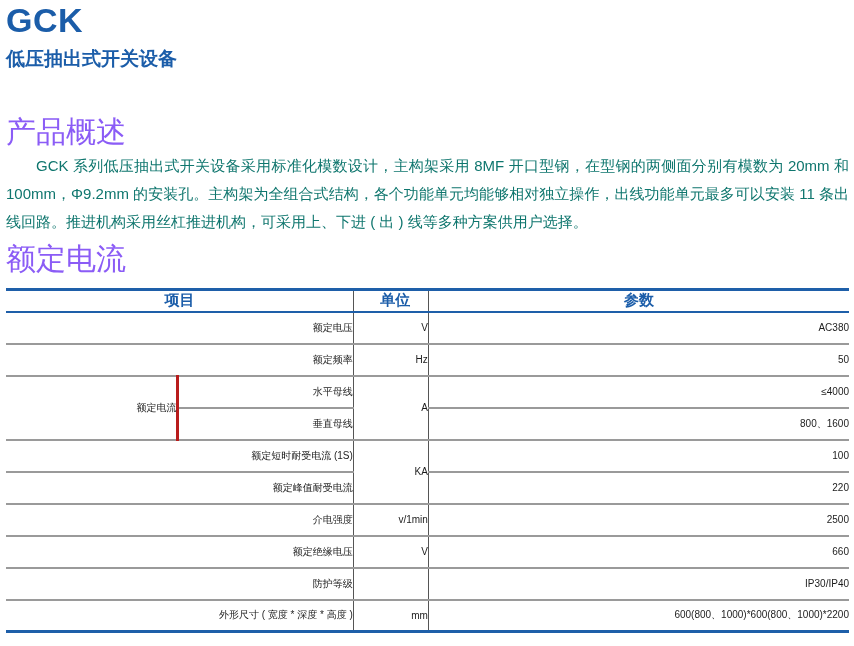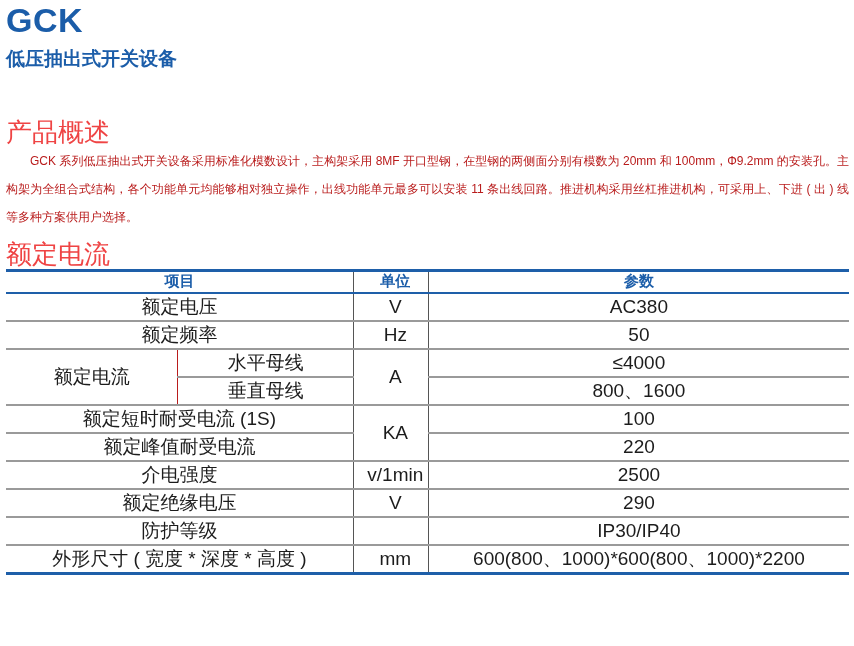--- a/index.html
+++ b/index.html
@@ -20,62 +20,64 @@
     letter-spacing: 0.5px;
   }
   .brand-subtitle {
     color: #1b5da9;
     font-size: 19px;
     font-weight: bold;
     line-height: 24px;
     margin-top: 9px;
   }
   .section-heading {
-    font-size: 26px;
+    font-size: 30px;
     font-weight: 400;
     line-height: 30px;
-    color: #ef4444;
+    color: #8b5cf6;
   }
   .section-heading.overview { margin-top: 46px; }
   .section-heading.specs { margin-top: 8px; }
   .overview-text {
-    font-size: 12px;
+    margin-top: 5px;
+    font-size: 15px;
     line-height: 28px;
     text-align: justify;
     text-indent: 2em;
-    color: #b91c1c;
+    color: #0f766e;
   }
 
   table.specs-table {
+    margin-top: 14px;
     width: 100%;
     border-collapse: collapse;
     table-layout: fixed;
     border-top: 3px solid #1e5fa9;
     border-bottom: 3px solid #1e5fa9;
   }
   .specs-table th {
     height: 22px;
     font-size: 15px;
     font-weight: bold;
     color: #1b5da9;
     text-align: center;
     vertical-align: middle;
     border-bottom: 2px solid #1e5fa9;
   }
   .specs-table td {
-    height: 20px;
-    font-size: 19px;
+    height: 32px;
+    font-size: 10px;
     font-weight: 400;
-    text-align: center;
+    text-align: right;
     vertical-align: middle;
     color: #1c1c1c;
     border-bottom: 2px solid #9a9a9a;
   }
   .specs-table .v-div   { border-left: 1px solid #555555; border-right: 1px solid #555555; padding-left: 9px; }
-  .specs-table .v-left  { border-left: 1px solid #b91c1c; }
+  .specs-table .v-left  { border-left: 3px solid #b91c1c; }
 </style>
 </head>
 <body>
 
 <div class="page">
 
   <h1 class="brand-title">GCK</h1>
   <div class="brand-subtitle">低压抽出式开关设备</div>
 
   <h2 class="section-heading overview">产品概述</h2>
@@ -128,21 +130,21 @@
         <td>220</td>
       </tr>
       <tr>
         <td colspan="2">介电强度</td>
         <td class="v-div">v/1min</td>
         <td>2500</td>
       </tr>
       <tr>
         <td colspan="2">额定绝缘电压</td>
         <td class="v-div">V</td>
-        <td>290</td>
+        <td>660</td>
       </tr>
       <tr>
         <td colspan="2">防护等级</td>
         <td class="v-div"></td>
         <td>IP30/IP40</td>
       </tr>
       <tr>
         <td colspan="2">外形尺寸 ( 宽度 * 深度 * 高度 )</td>
         <td class="v-div">mm</td>
         <td>600(800、1000)*600(800、1000)*2200</td>

